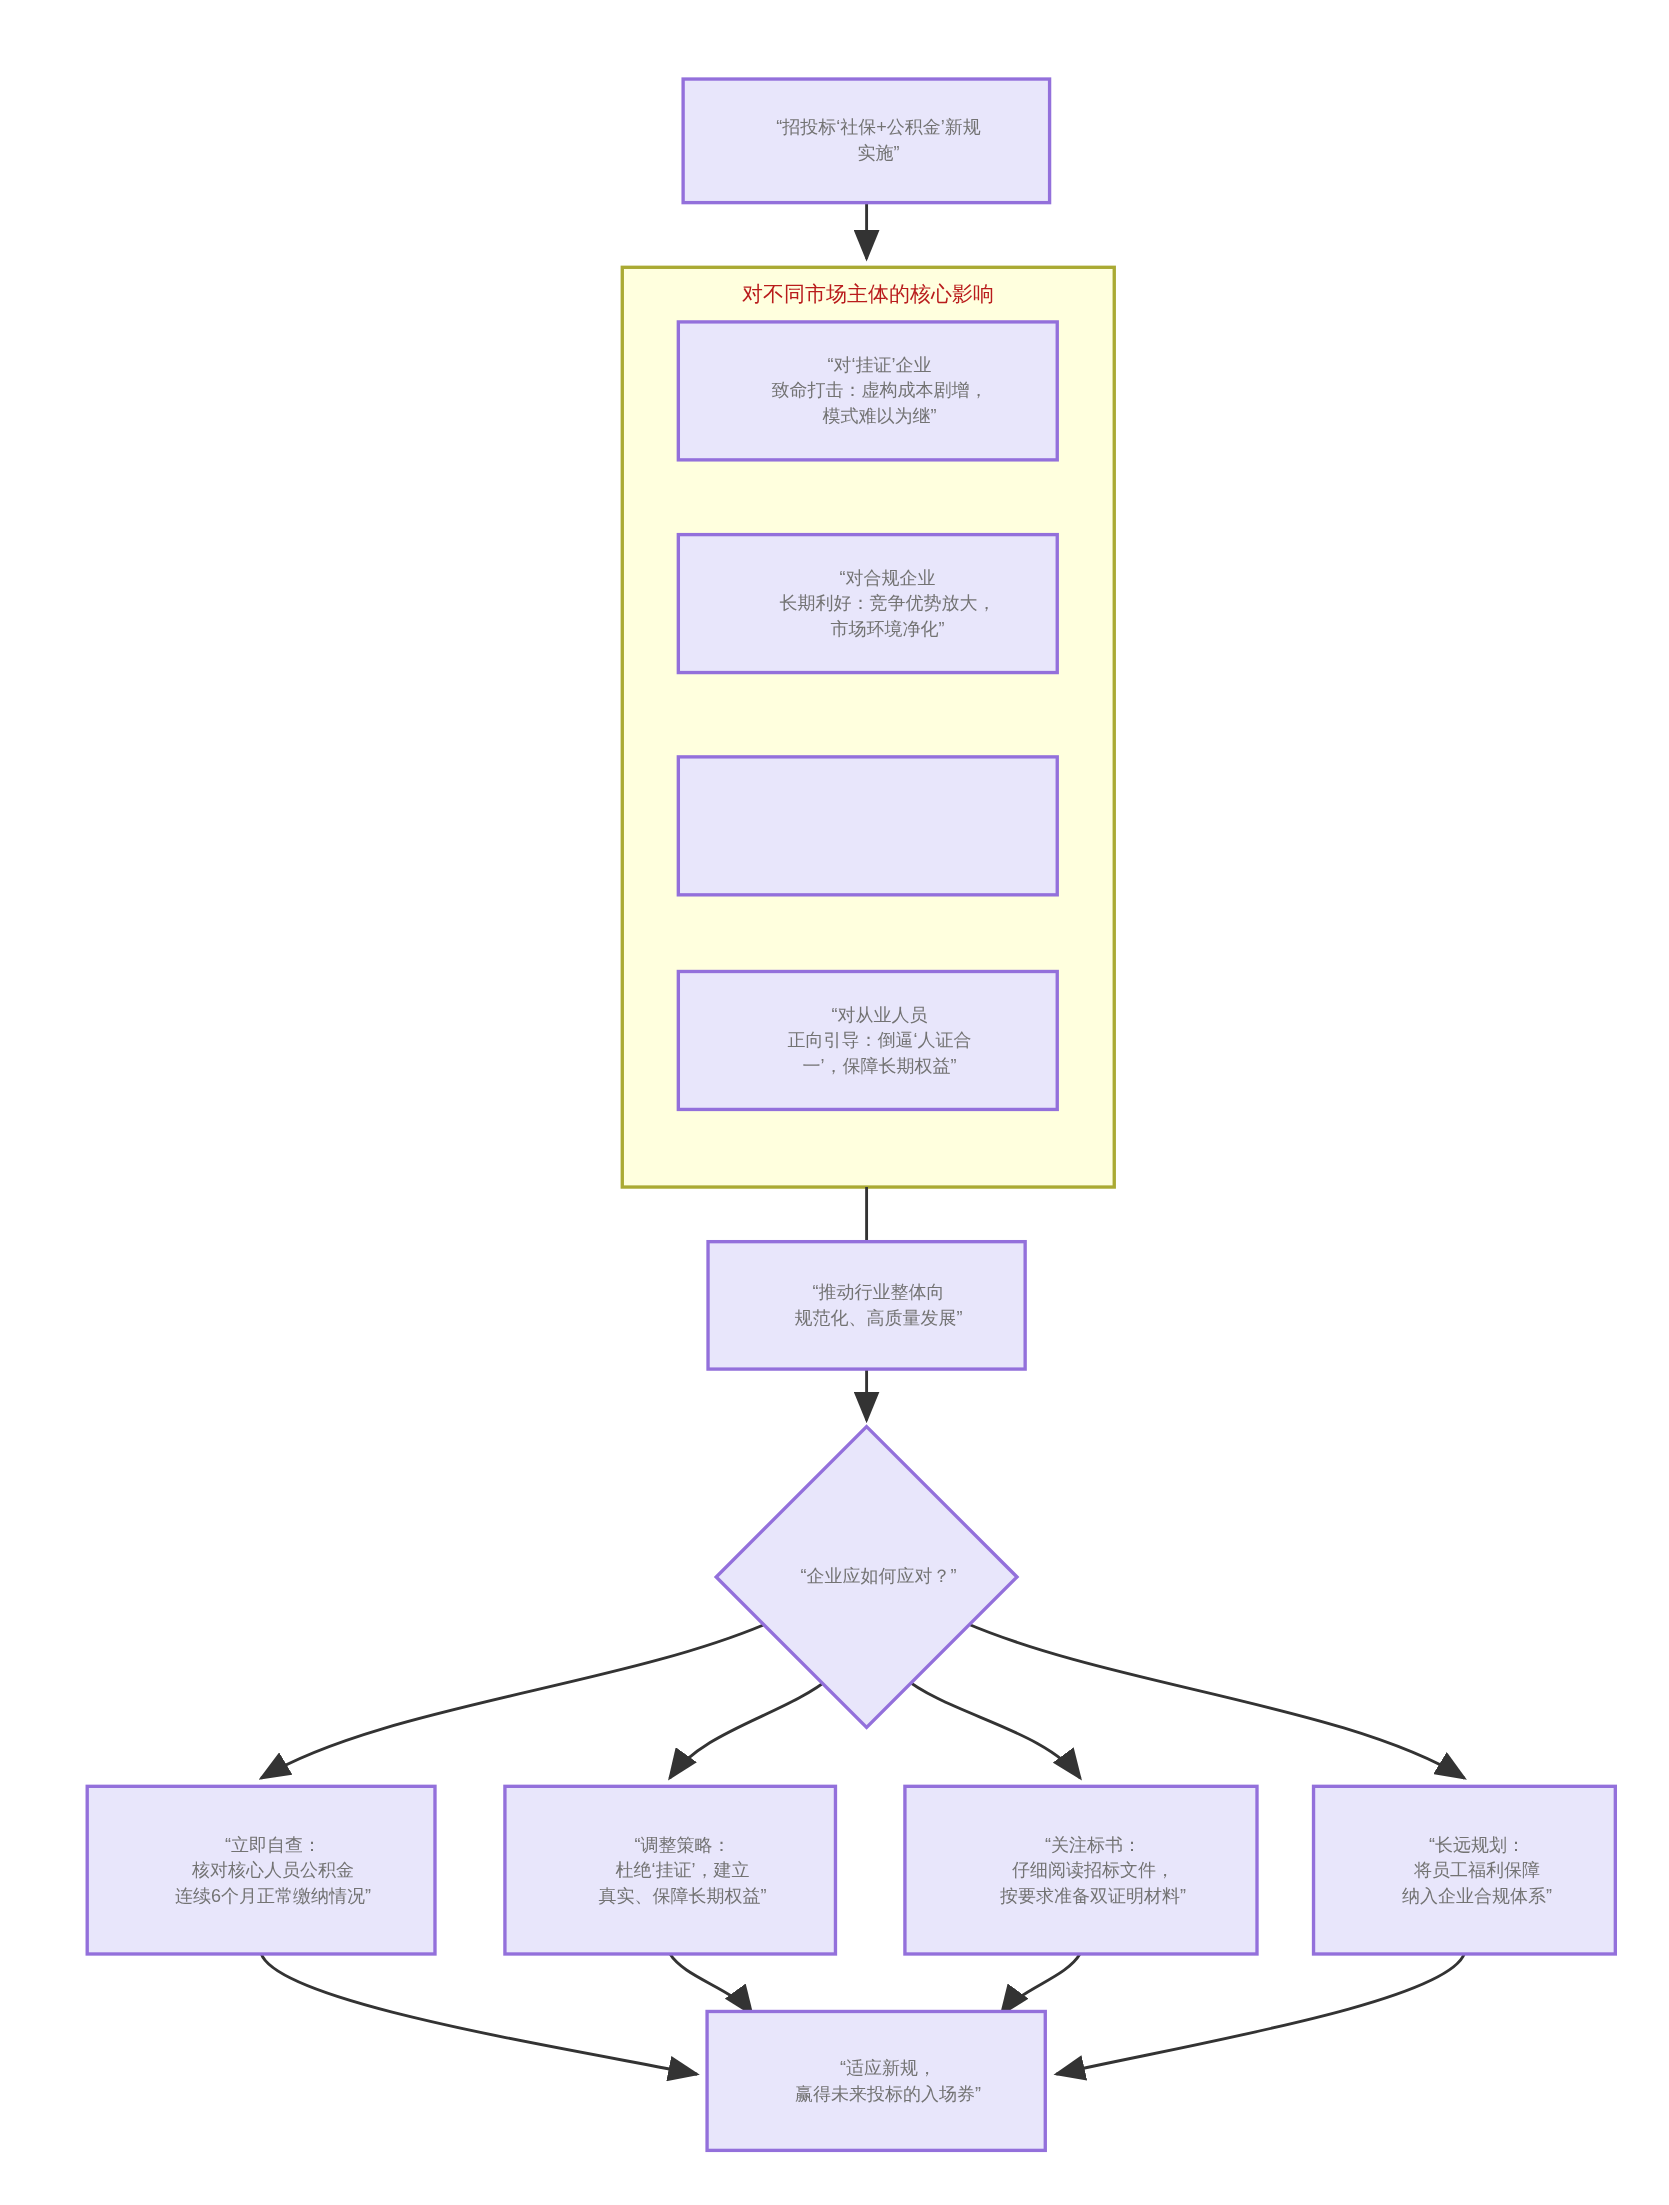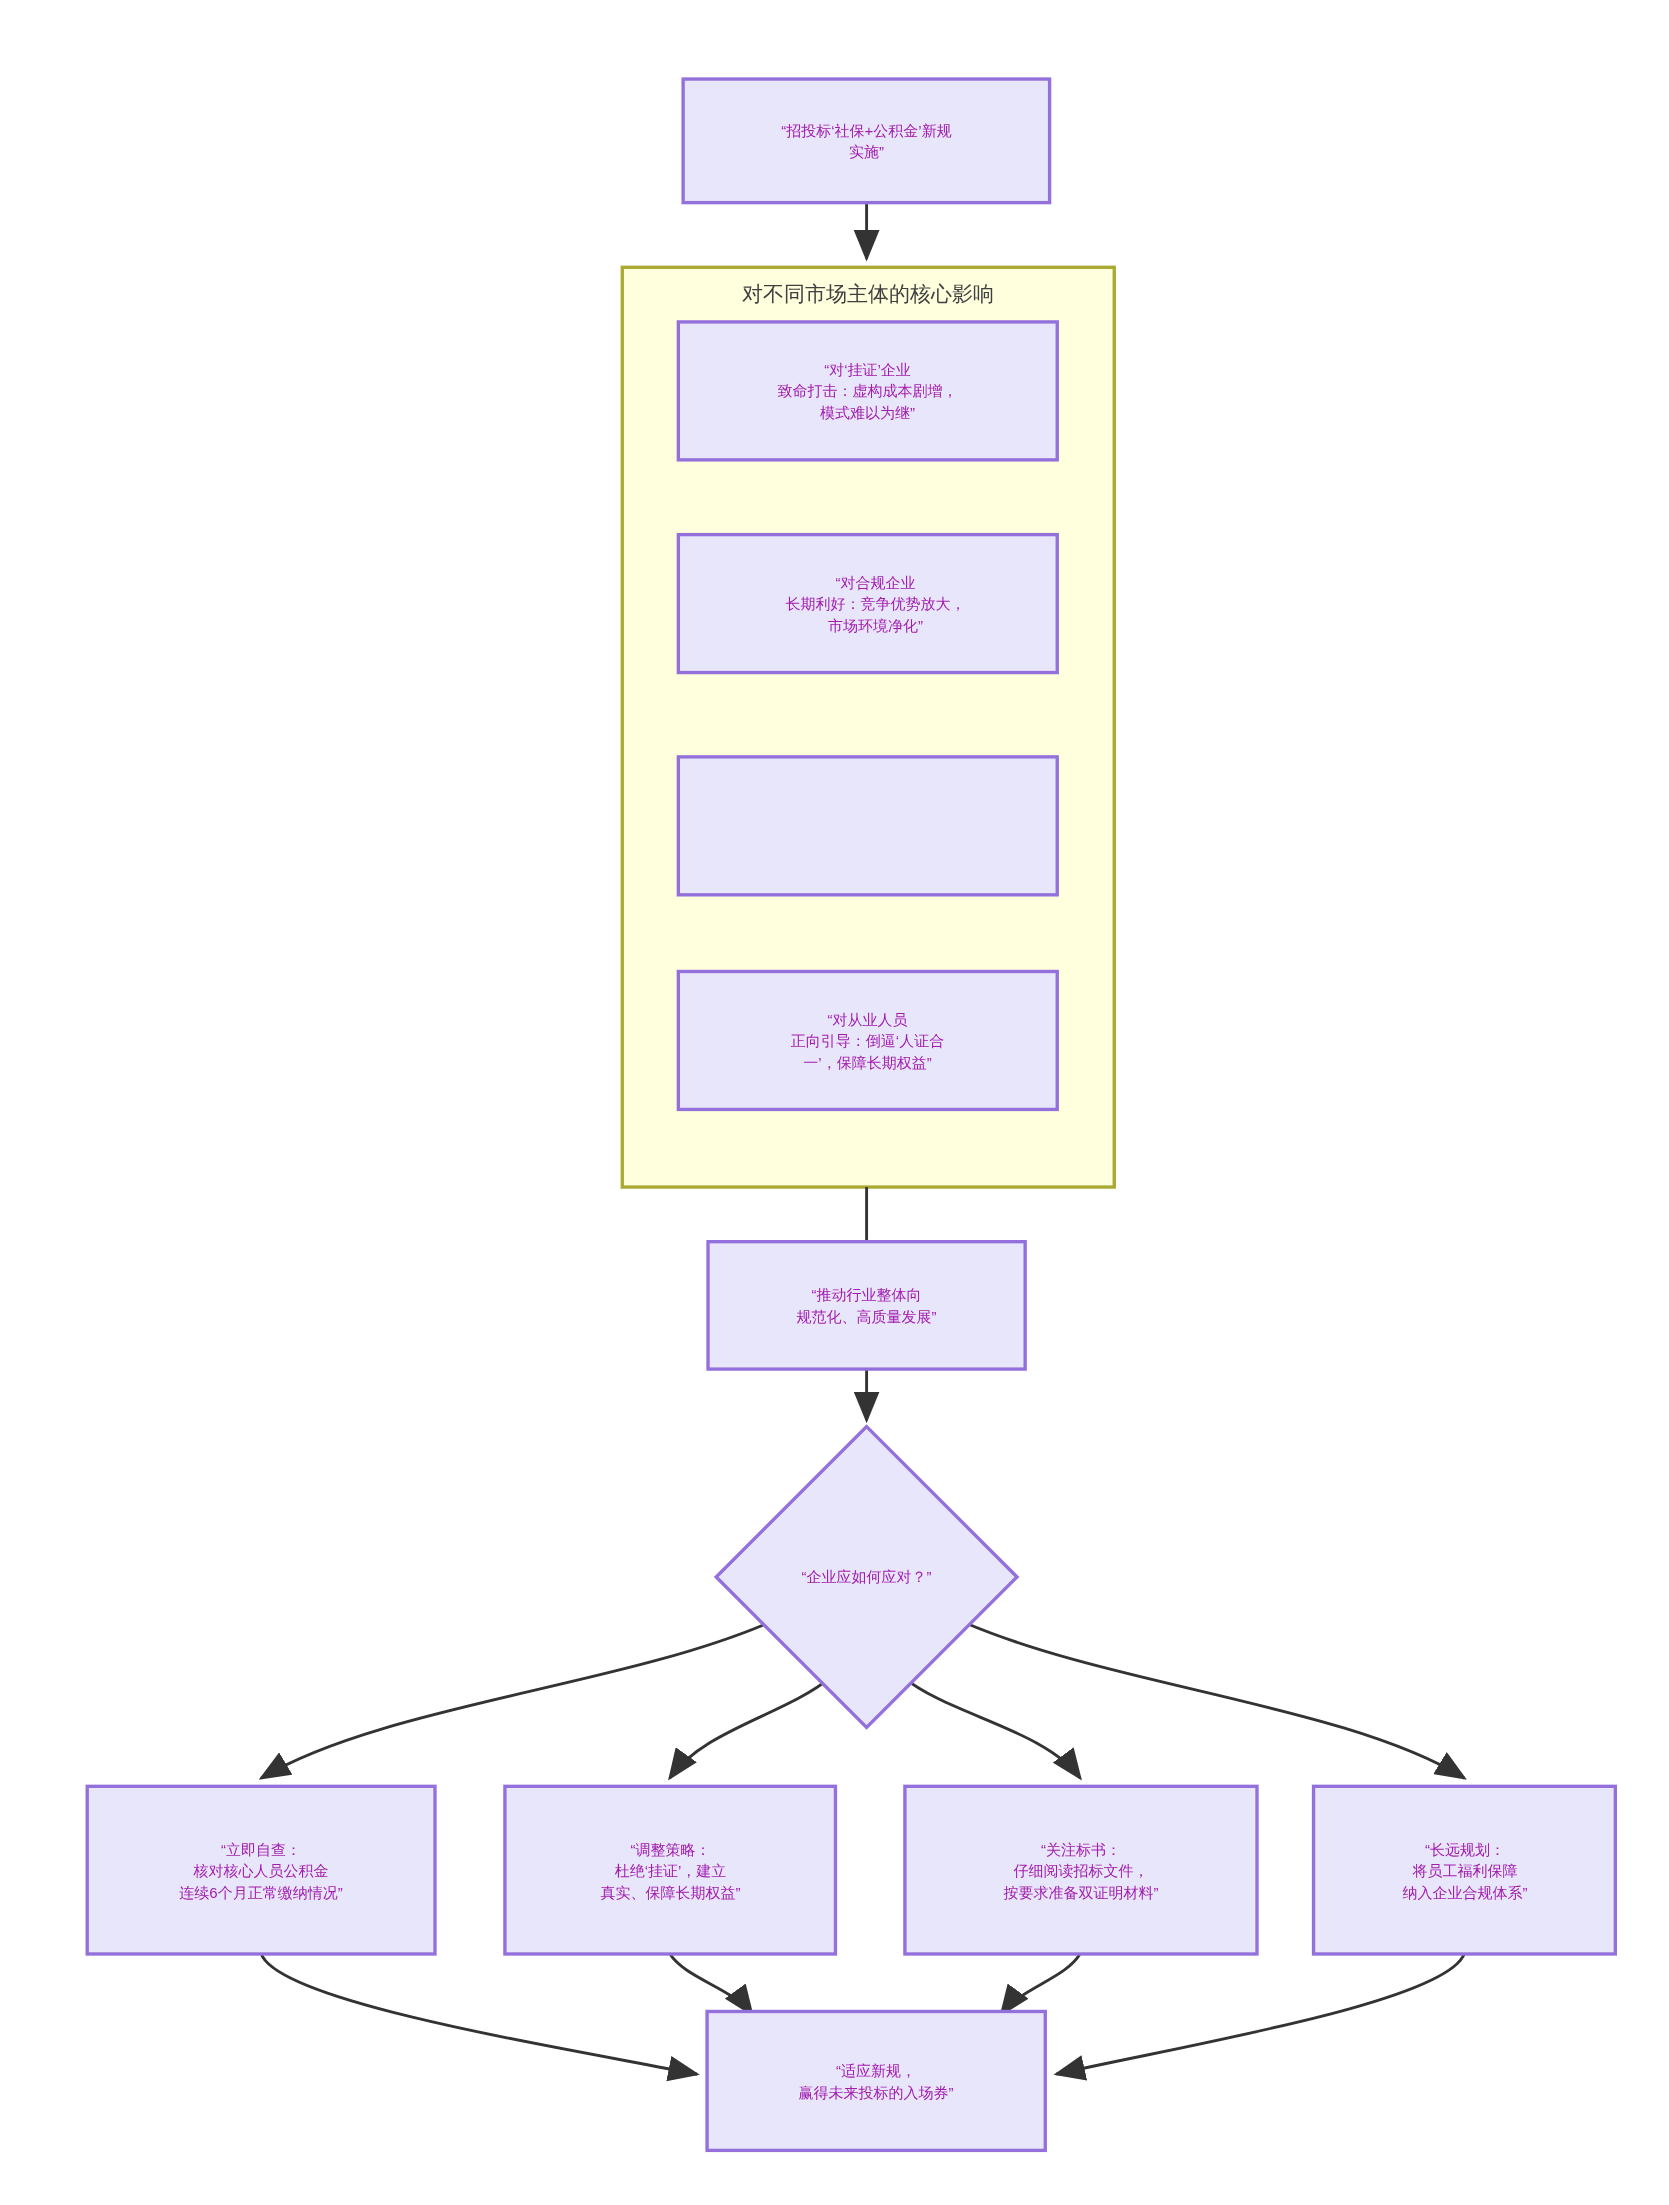--- a/index.html
+++ b/index.html
@@ -46,31 +46,32 @@
     stroke: #333333;
     stroke-width: 6;
   }
   .node-label {
     position: absolute;
     display: flex;
     flex-direction: column;
     align-items: center;
     justify-content: center;
     text-align: center;
-    color: #a21caf;
+    color: #737373;
     font-family: "Liberation Sans", "DejaVu Sans", sans-serif;
-    font-size: 15px;
+    font-size: 18px;
     line-height: 1.42;
     white-space: pre-line;
     pointer-events: none;
+    margin-left: 12px;
   }
   .cluster-title {
     position: absolute;
     text-align: center;
-    color: #404040;
+    color: #b91c1c;
     font-family: "Liberation Sans", "DejaVu Sans", sans-serif;
     font-size: 21px;
     line-height: 1.3;
   }
 </style>
 </head>
 <body>
 
 <div id="chart-root">
 

